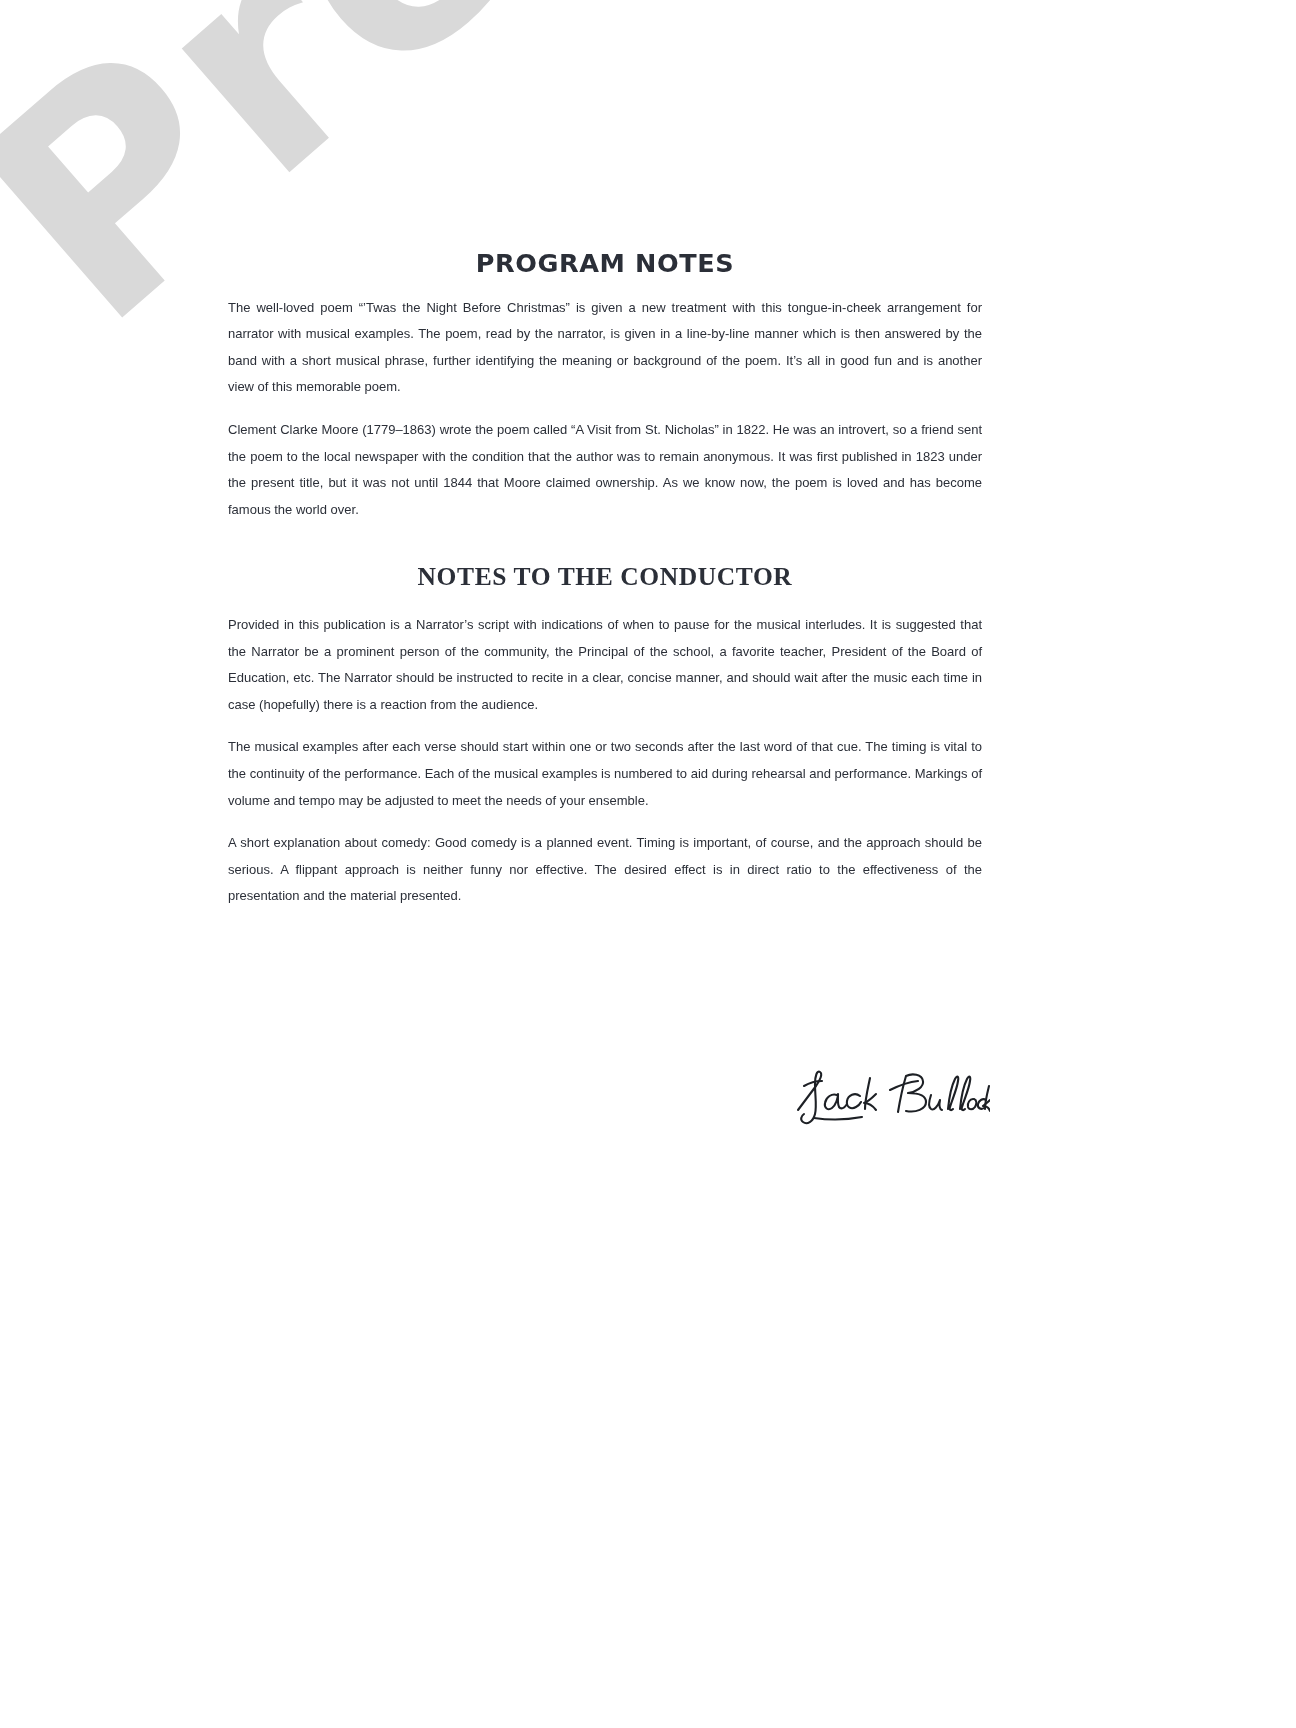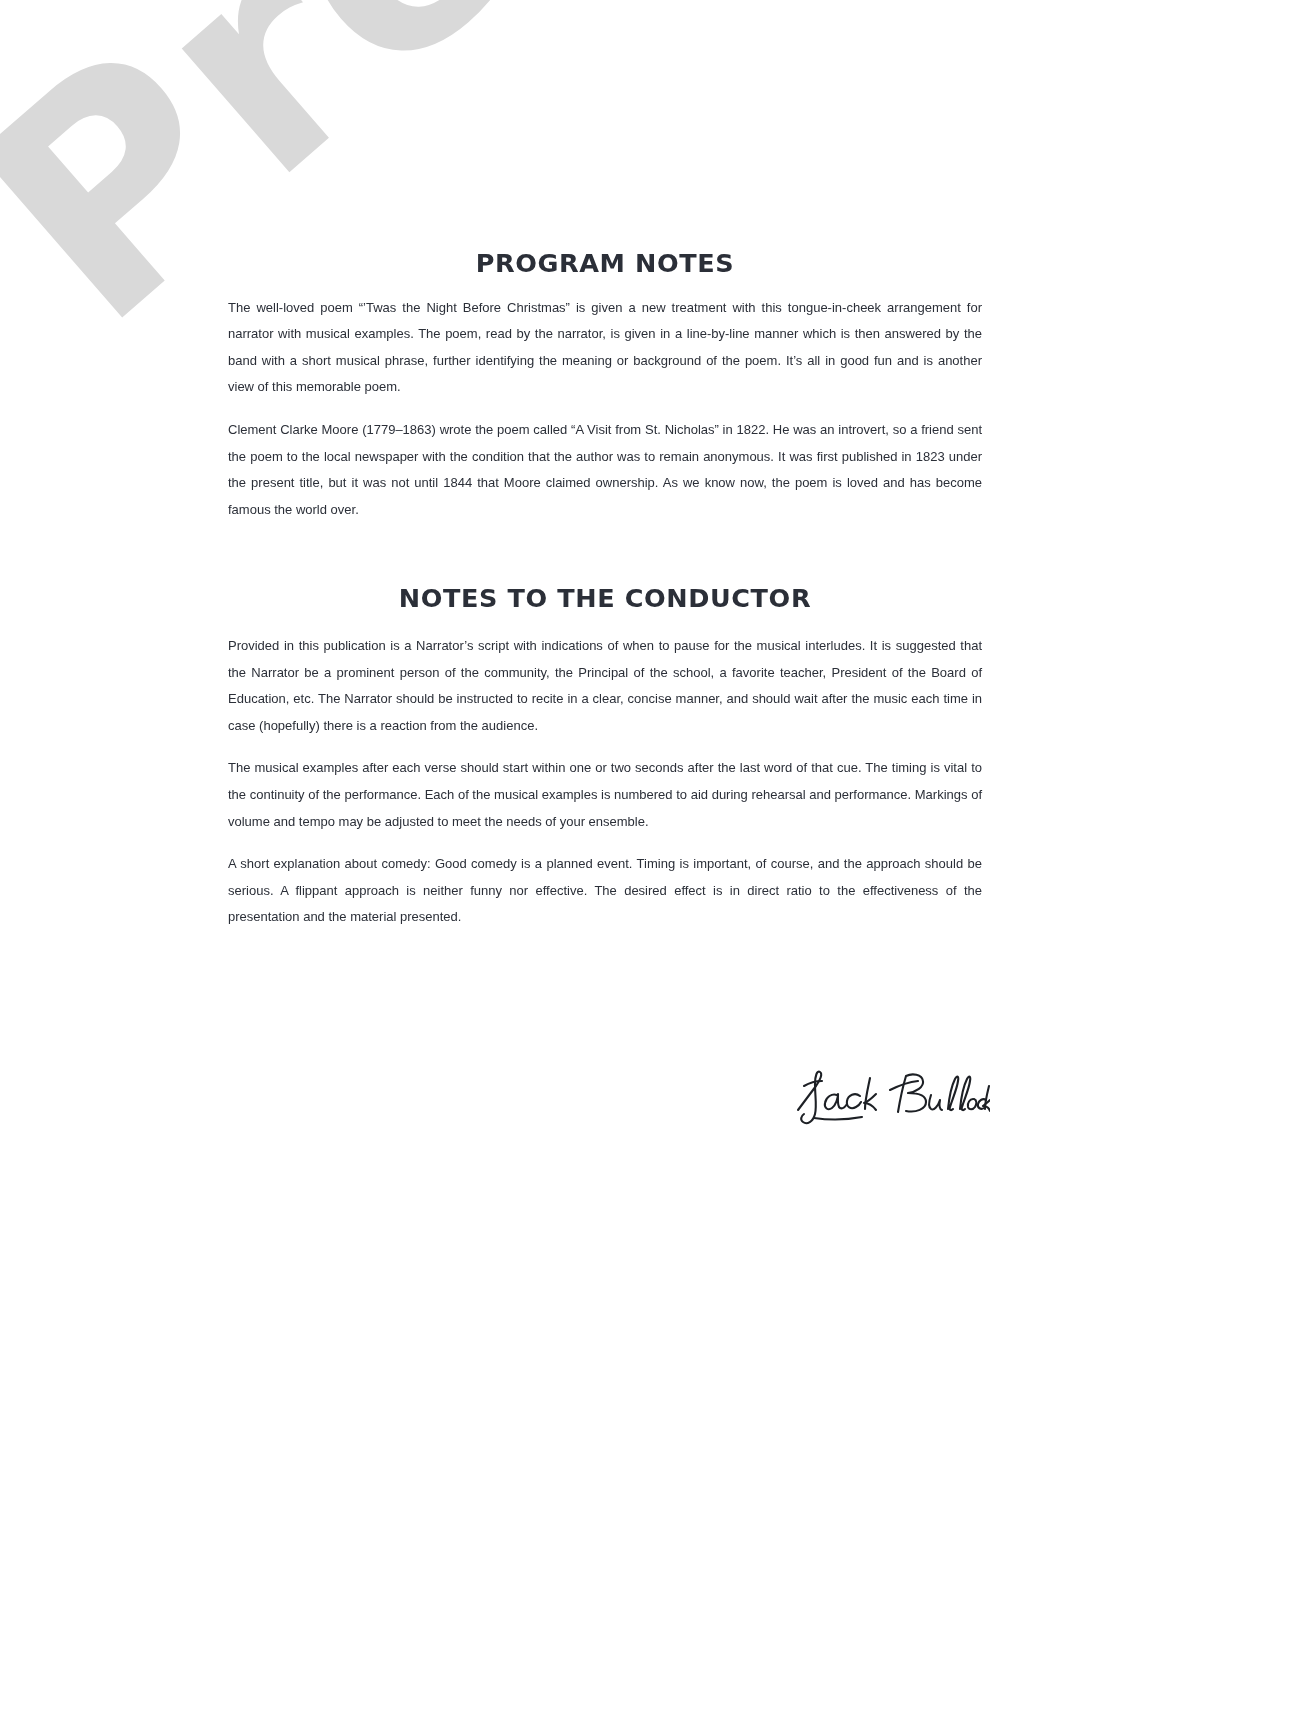--- a/index.html
+++ b/index.html
@@ -62,22 +62,23 @@
     font-family: "DejaVu Sans", sans-serif;
     font-weight: 700;
     font-size: 25.5px;
     letter-spacing: 0.6px;
     text-align: center;
     color: #2b2f38;
     margin: 0 0 16px 0;
     line-height: 1.2;
   }
   h1.section-heading.second {
-    margin-top: 60px;
+    margin-top: 39px;
     margin-bottom: 19px;
+    font-family: Liberation Serif, serif;
   }
 
   p.body-par {
     font-family: "Liberation Sans", sans-serif;
     font-size: 13px;
     line-height: 26.6px;
     text-align: justify;
     text-justify: inter-word;
     margin: 0 0 16px 0;
     color: #2b2f38;

